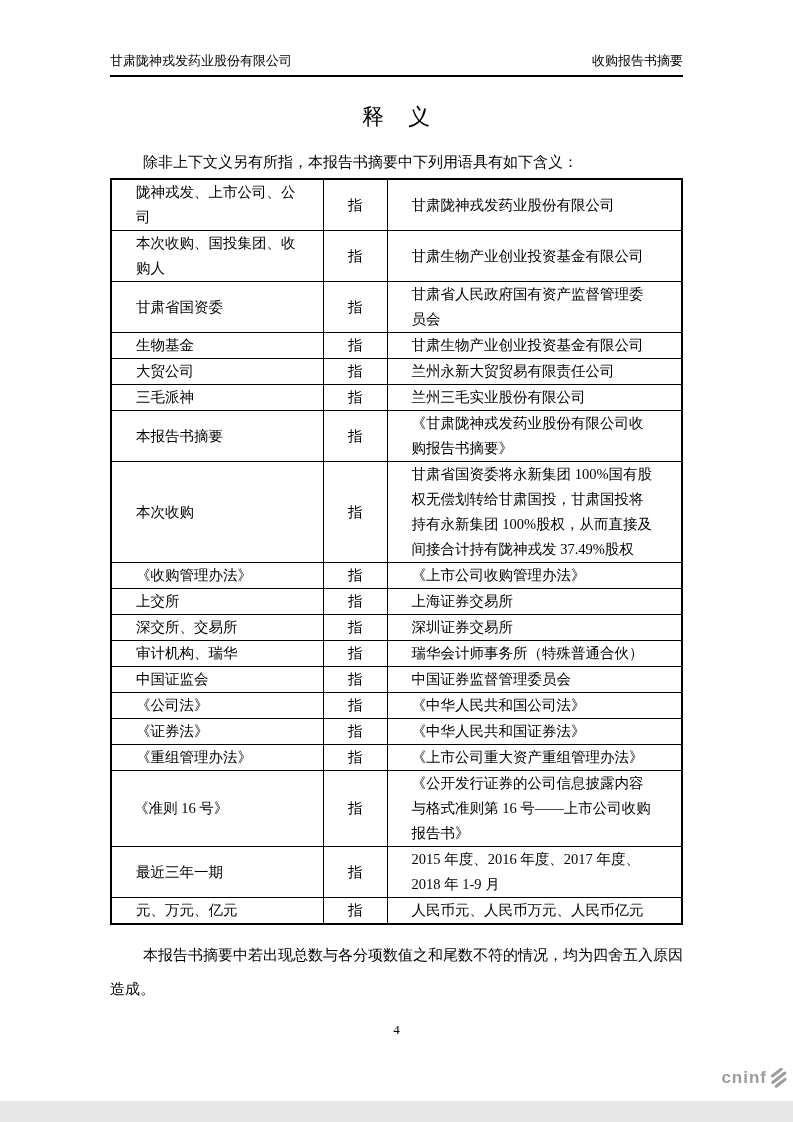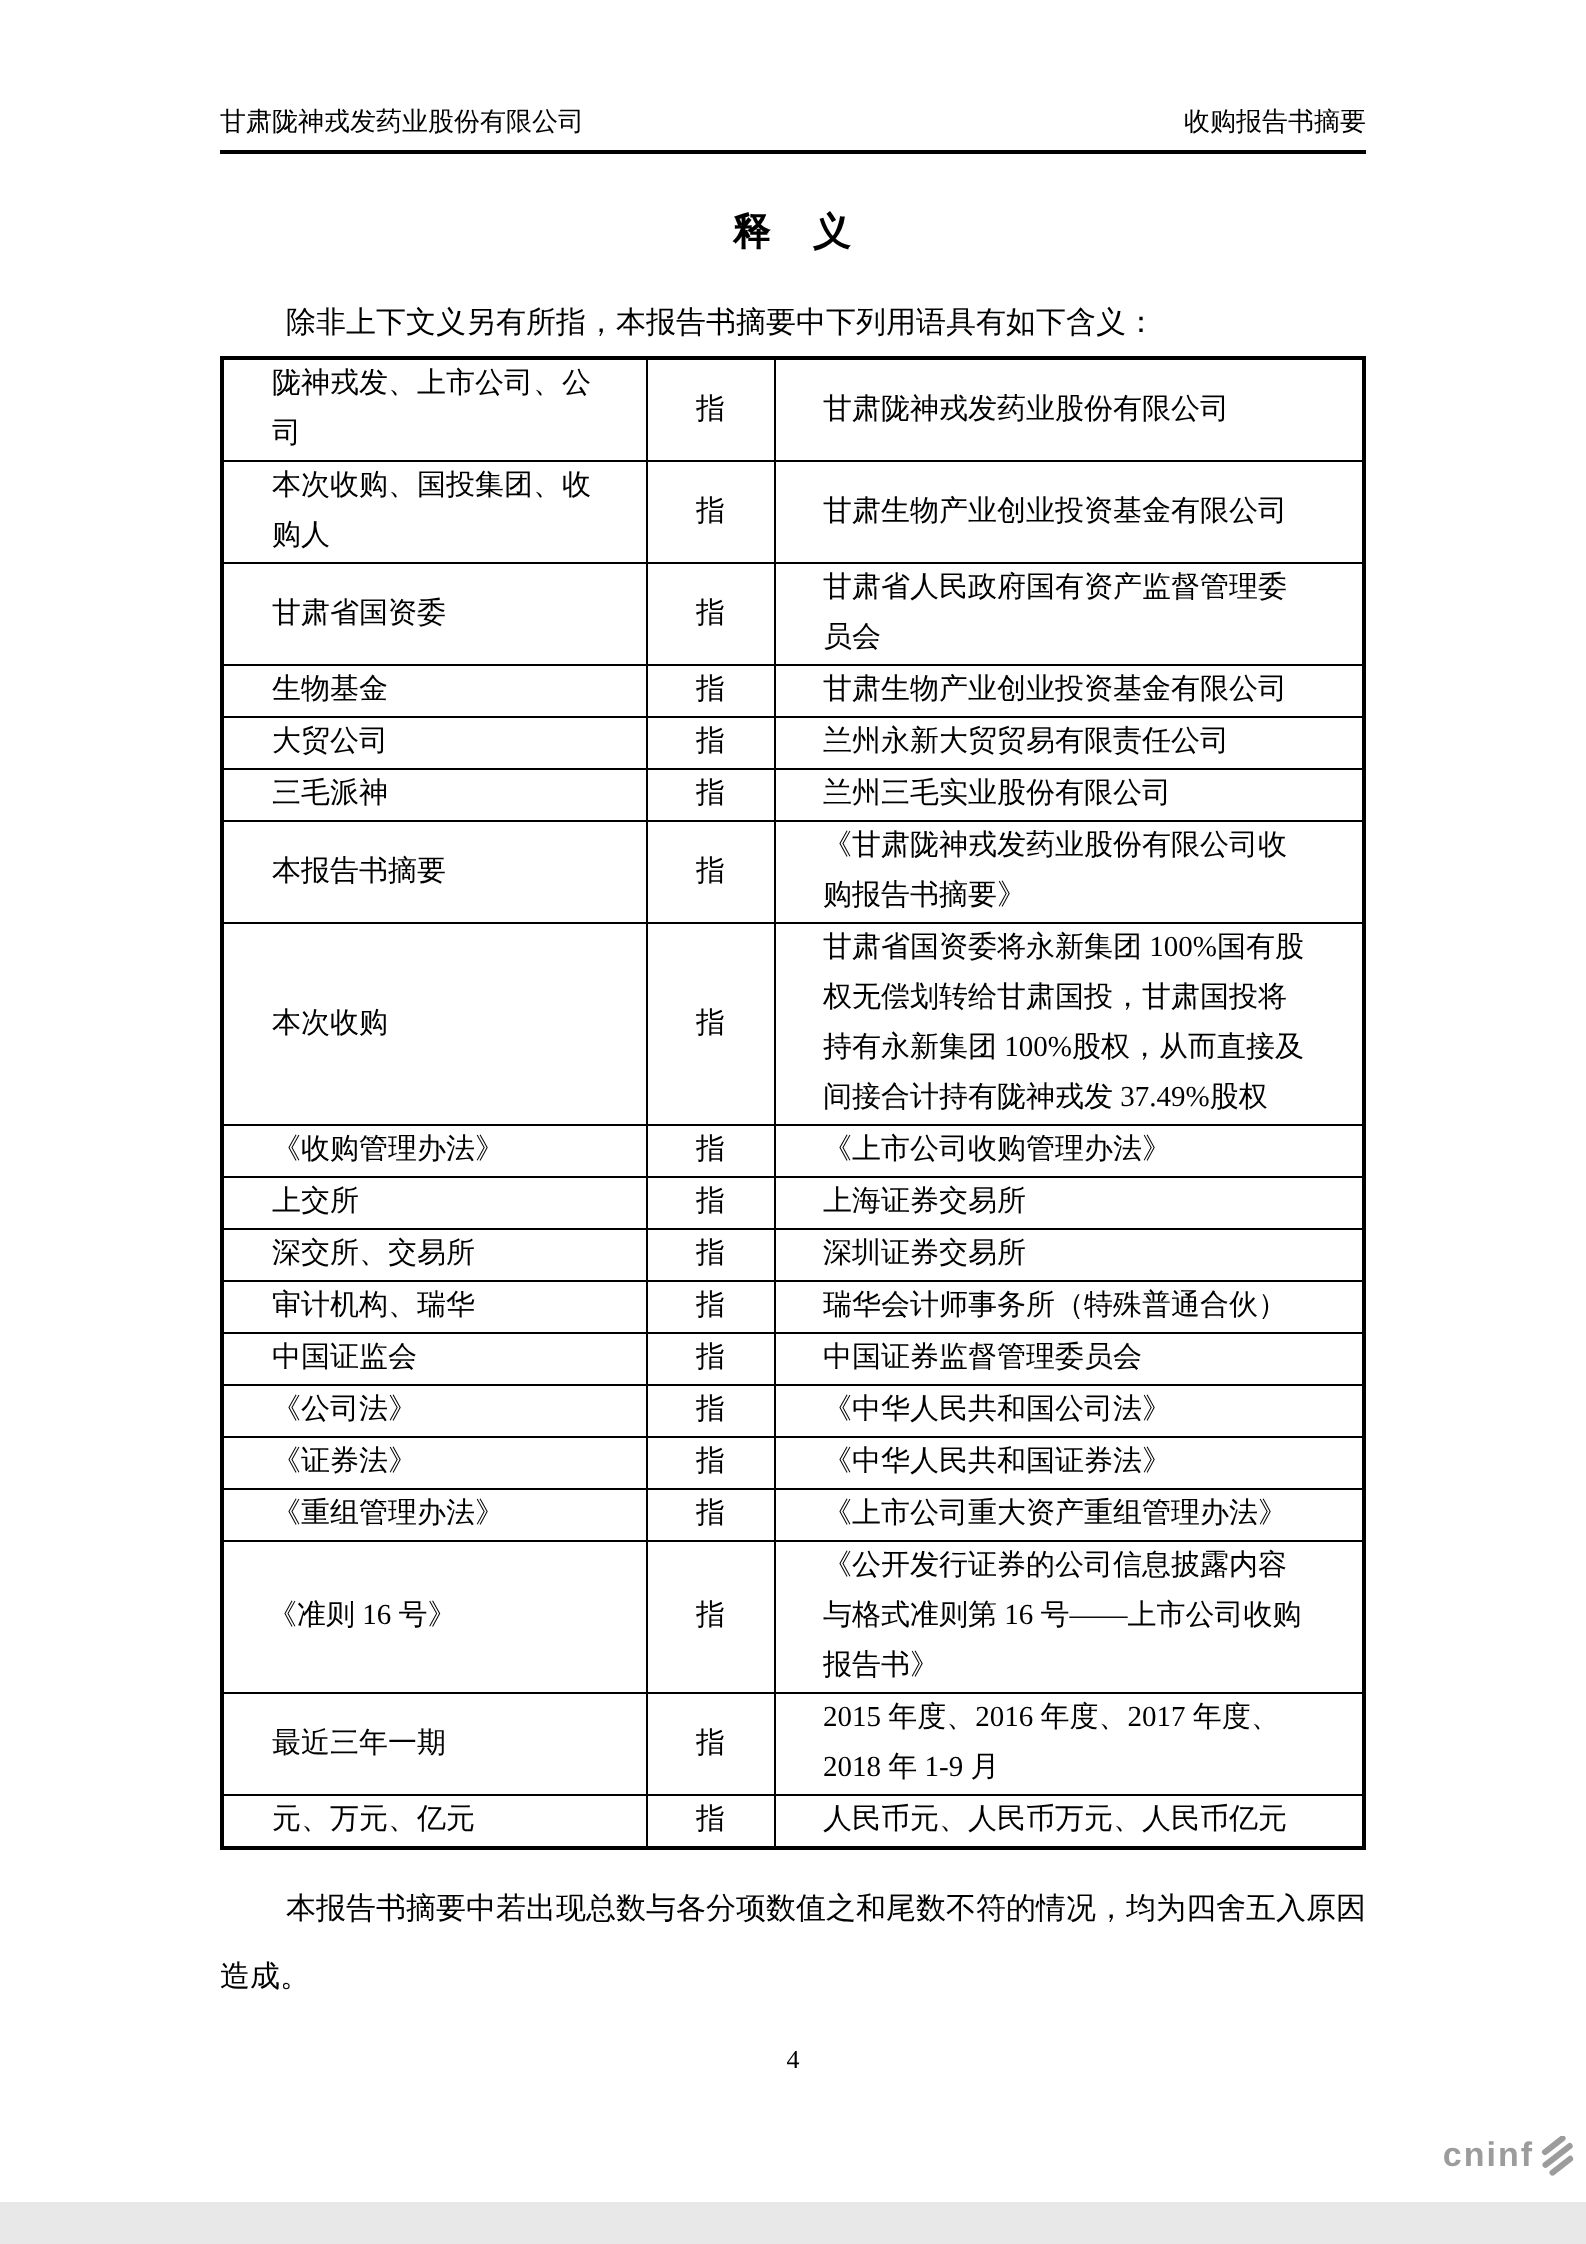--- a/index.html
+++ b/index.html
@@ -25,22 +25,22 @@
     align-items: flex-end;
     padding-top: 53px;
     padding-bottom: 6px;
     border-bottom: 2px solid #000;
     font-size: 13px;
     line-height: 16px;
   }
   .doc-title {
     margin: 26px 0 0 0;
     text-align: center;
-    font-size: 19px;
-    font-weight: bold;
+    font-size: 22px;
+    font-weight: normal;
     line-height: 28px;
     letter-spacing: 1px;
   }
   .intro {
     margin: 22px 0 0 0;
     font-size: 15px;
     line-height: 18px;
     text-indent: 2.2em;
   }
   table.definitions {

